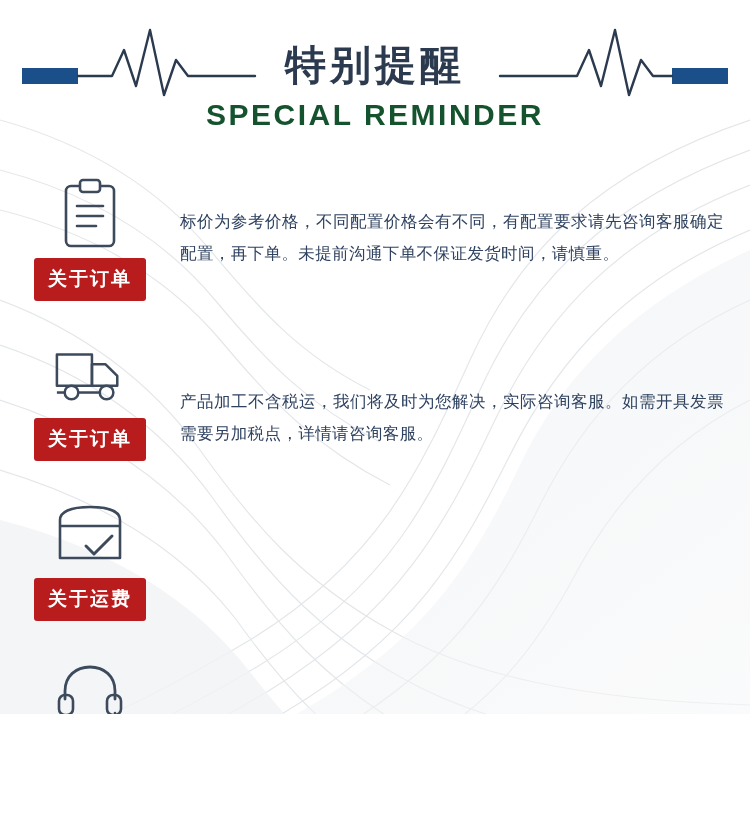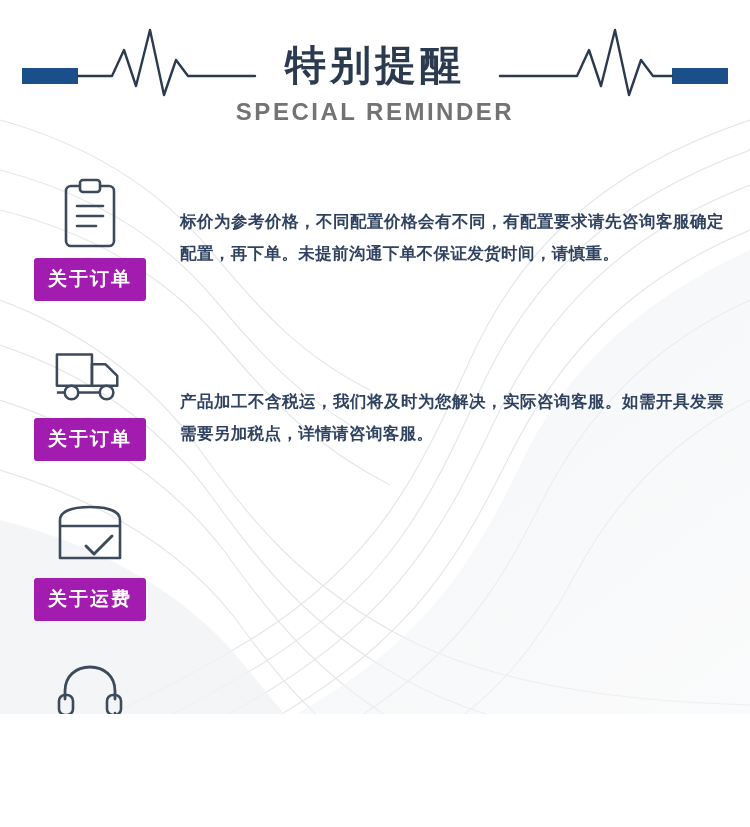--- a/index.html
+++ b/index.html
@@ -43,24 +43,24 @@
     font-weight: bold;
     letter-spacing: 4px;
     color: #2b3a4e;
     font-family: "DejaVu Sans", "Liberation Sans", sans-serif;
   }
   .title-en {
     position: absolute;
     top: 98px;
     left: 0; right: 0;
     text-align: center;
-    font-size: 24px;
+    font-size: 30px;
     font-weight: bold;
     letter-spacing: 2.5px;
-    color: #737373;
+    color: #14532d;
   }
   
   .rows {
     position: relative;
     z-index: 2;
     padding: 16px 0 0 0;
   }
   .row {
     position: relative;
     display: flex;
@@ -77,35 +77,34 @@
   }
   .icon-box {
     width: 74px;
     height: 74px;
     display: flex;
     align-items: center;
     justify-content: center;
   }
   .tag {
     margin-top: 6px;
-    background: #a21caf;
+    background: #b91c1c;
     color: #ffffff;
     font-size: 19px;
     font-weight: bold;
     letter-spacing: 2px;
     padding: 8px 14px 9px 14px;
     border-radius: 3px;
     font-family: "DejaVu Sans", "Liberation Sans", sans-serif;
     white-space: nowrap;
   }
   .text-col {
     flex: 1 1 auto;
     padding-right: 26px;
     padding-top: 34px;
-    font-weight: bold;
   }
   .text-col p {
     margin: 0;
     font-size: 16.5px;
     line-height: 32px;
     color: #2f4260;
     letter-spacing: 0.4px;
     text-align: justify;
     font-family: "DejaVu Sans", "Liberation Sans", sans-serif;
   }

